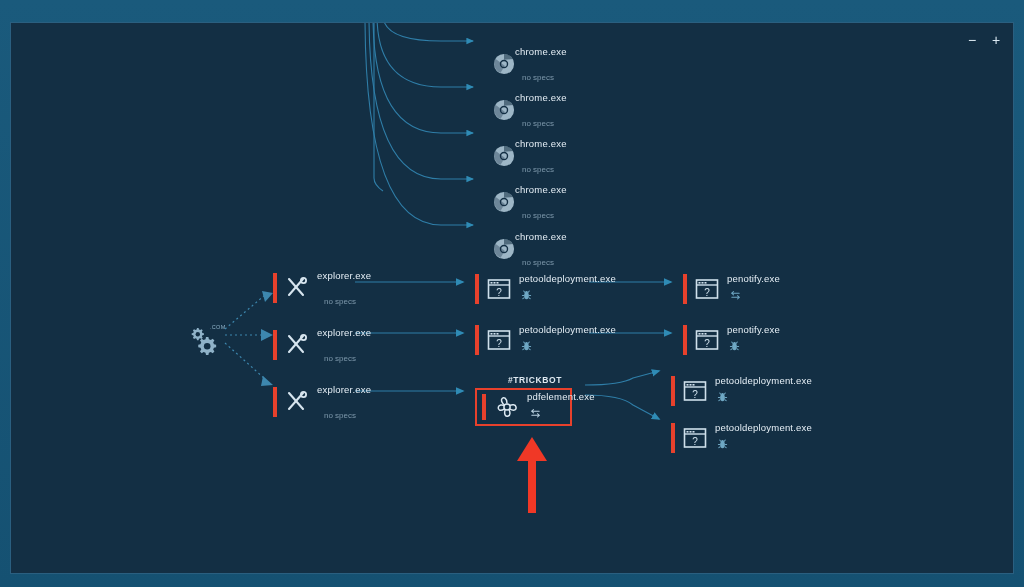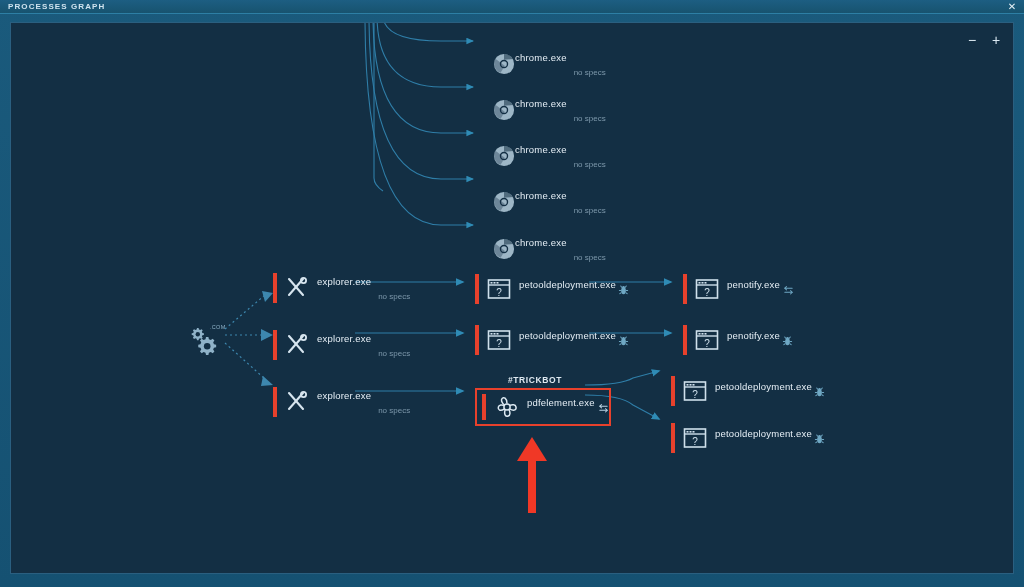--- a/index.html
+++ b/index.html
@@ -64,60 +64,56 @@
     height: 34px;
     white-space: nowrap;
   }
   .bar {
     width: 4px; height: 30px;
     background: #e8412c;
     margin-right: 7px;
     flex: none;
   }
   .nicon { width: 26px; height: 26px; flex: none; margin-right: 7px; }
-  .ntext { display: flex; flex-direction: row; justify-content: center; }
+  .ntext { display: flex; flex-direction: column; justify-content: center; }
   .nlabel { font-size: 9.5px; color: #e6eff6; letter-spacing: .2px; }
   .nsub   { font-size: 8px; color: #7d98ab; margin-top: 16px; margin-left: 7px; }
   .nbadge { margin-top: 3px; margin-left: 2px; }
 
   
   #node-root { position: absolute; left: 175px; top: 300px; width: 46px; height: 36px; }
   #node-root .com-text {
     position: absolute; left: 24px; top: 1px;
     font-size: 5.5px; color: #8fb2c8; letter-spacing: .3px;
   }
 
   
   .chrome-icon { width: 22px; height: 22px; }
 
   
   #node-trickbot {
     position: absolute; left: 464px; top: 365px;
-    width: 136px; height: 38px;
+    width: 97px; height: 38px;
     border: 2px solid #e8412c;
     display: flex; align-items: center;
   }
   #node-trickbot .bar { margin-left: 5px; margin-right: 8px; height: 26px; }
   #tag-trickbot {
     position: absolute; left: 497px; top: 352px;
     font-size: 8.5px; font-weight: bold; color: #dfe9f1; letter-spacing: .6px; text-align: right;
   }
 
   
   #annot-arrow { position: absolute; left: 503px; top: 412px; }
 </style>
 </head>
 <body>
 
 <div id="app">
 
-  <div id="titlebar">
-    <span class="title">PROCESSES GRAPH</span>
-    <span id="close-btn">✕</span>
-  </div>
 
   <div id="canvas">
     <div id="canvas-inner">
 
       <div class="zoom-ctl" id="zoom-out">−</div>
       <div class="zoom-ctl" id="zoom-in">+</div>
 
       <svg id="edges" viewBox="0 0 1004 552" xmlns="http://www.w3.org/2000/svg">
         <defs>
           <marker id="ah" markerWidth="7" markerHeight="7" refX="6" refY="3" orient="auto" markerUnits="strokeWidth">

